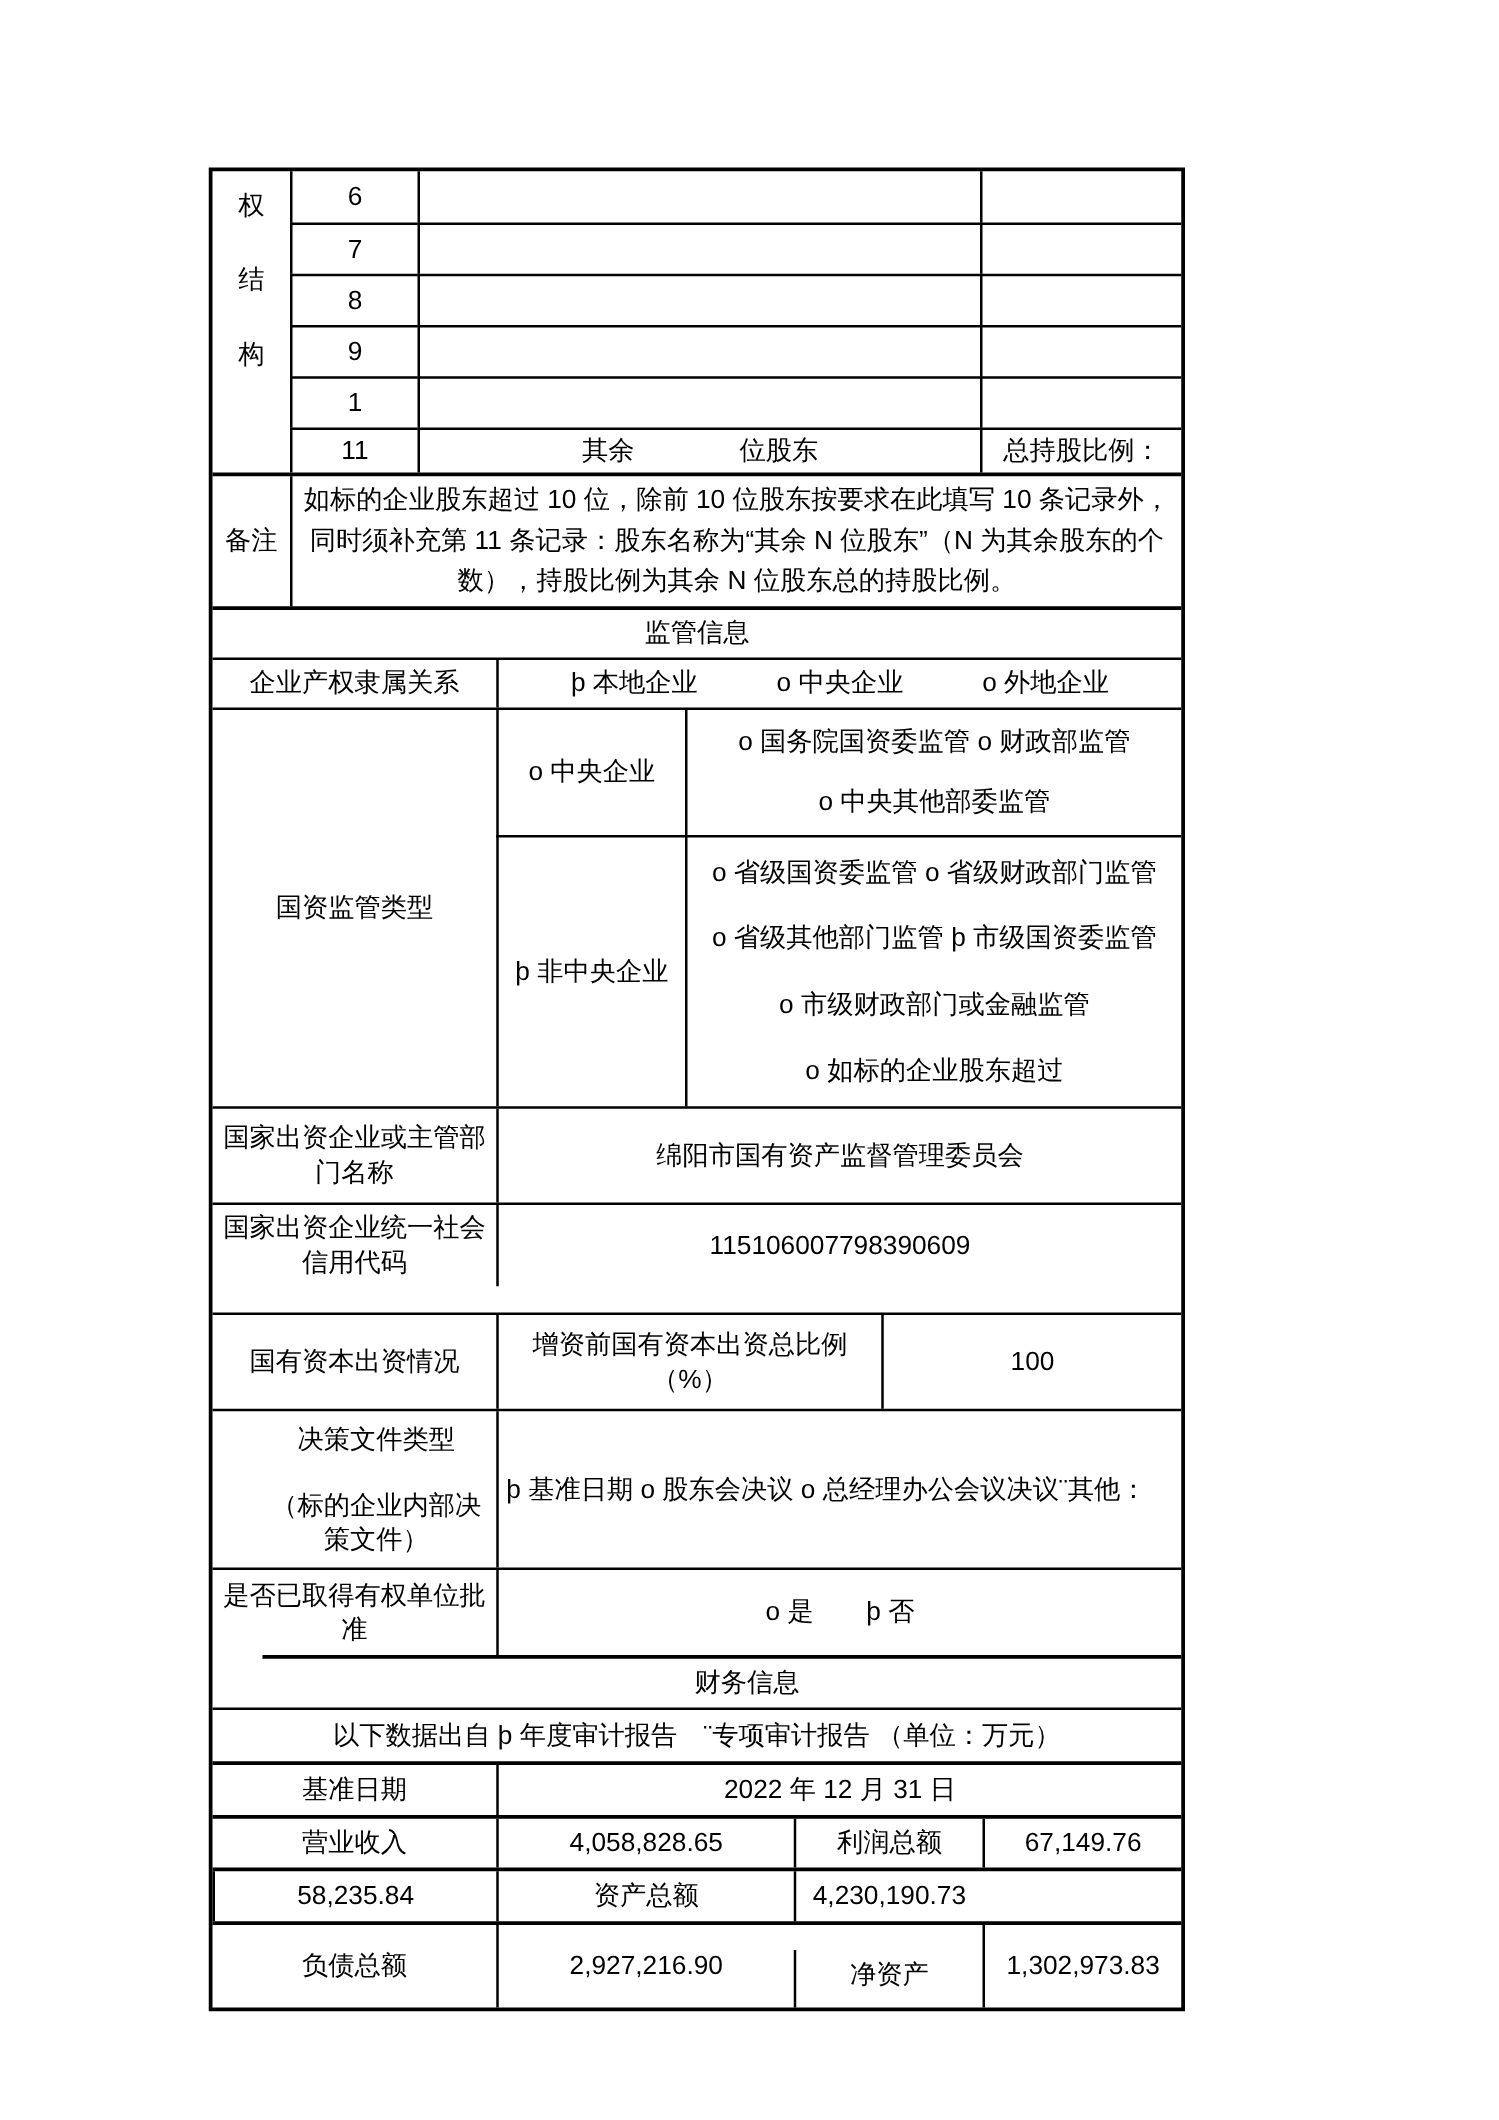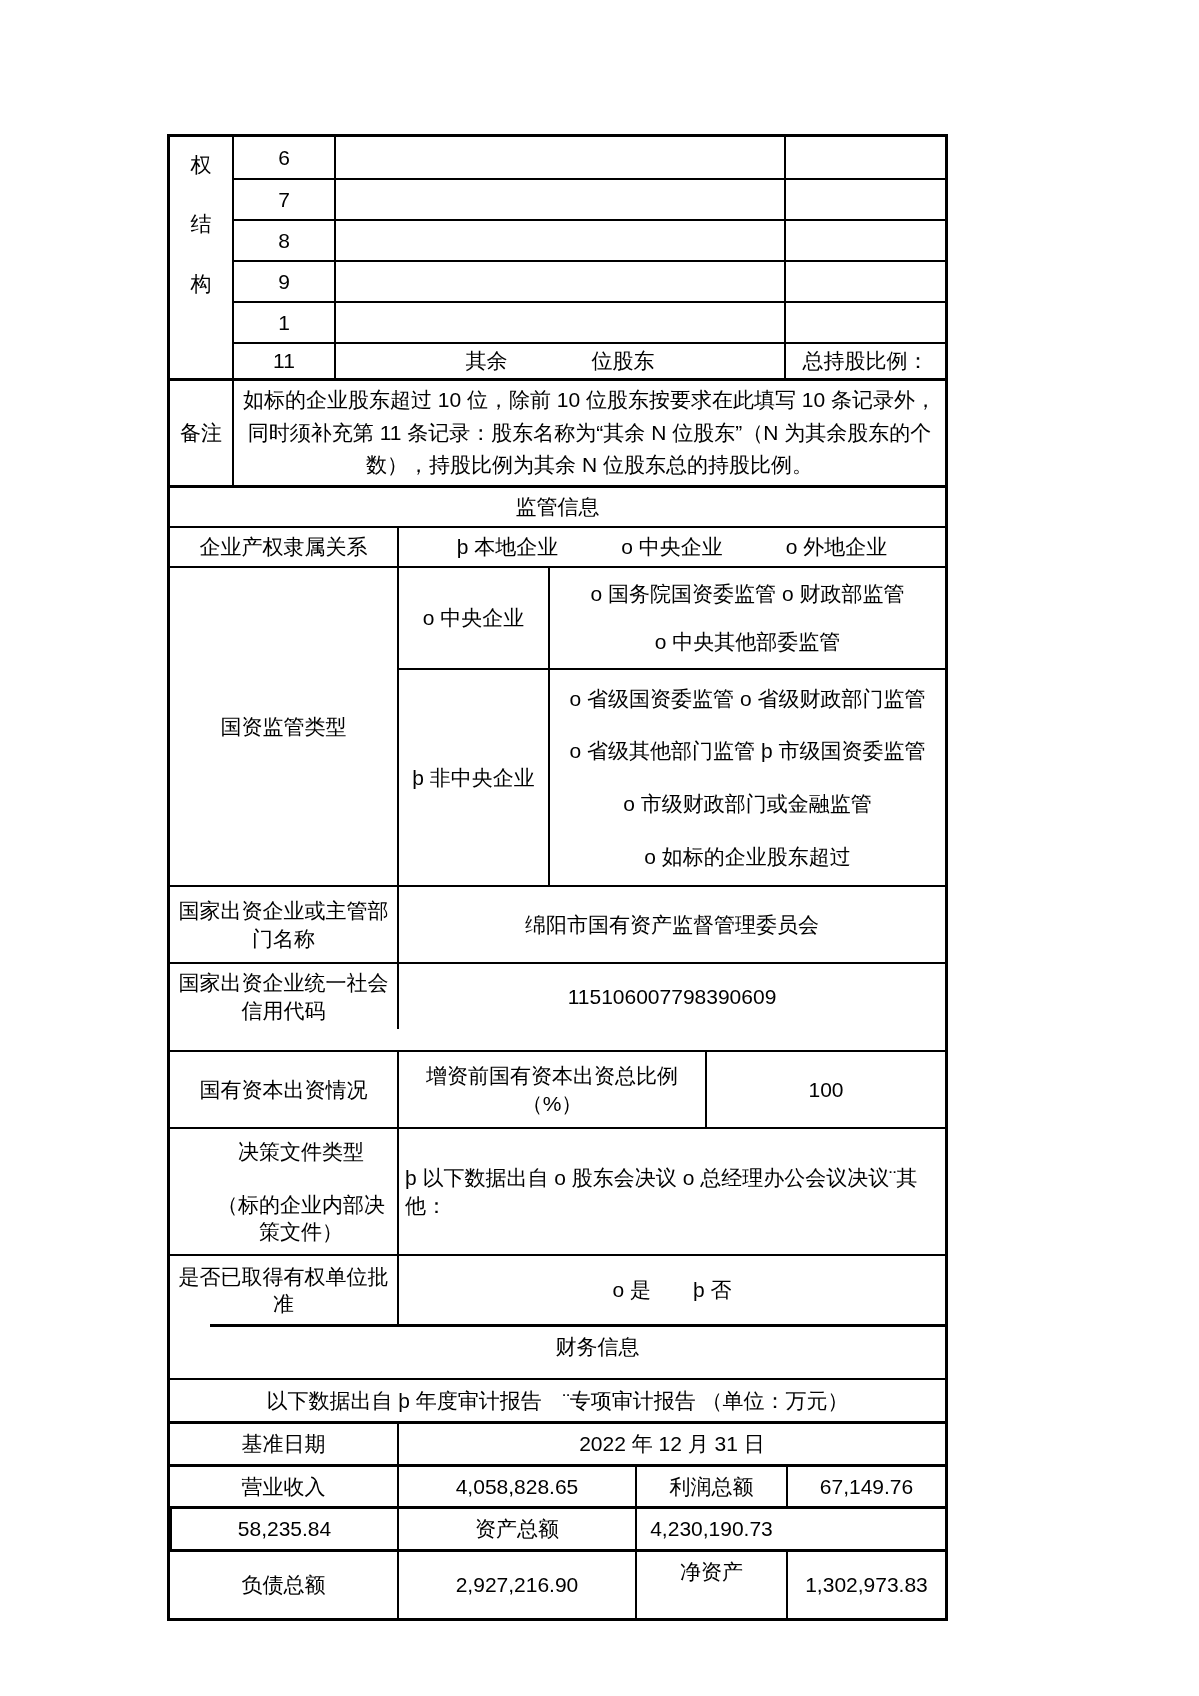--- a/index.html
+++ b/index.html
@@ -36,42 +36,42 @@
   
   .sh-grid { grid-template-columns:62px 102px 450px 161px; grid-template-rows:41px 41px 41px 41px 41px 36px; }
   .side-label { grid-row:1 / 7; justify-content:flex-start; padding-top:14px; gap:32px; }
   
   .remark-grid { grid-template-columns:62px 713px; grid-template-rows:104px; }
   .remark-text { line-height:1.55; padding:4px 0; }
   
   .hdr-grid { grid-template-columns:775px; }
   .h38 { grid-template-rows:38px; }
   .h39 { grid-template-rows:39px;margin-left:40px; }
-  .h41 { grid-template-rows:41px;margin-top:12px; }
+  .h41 { grid-template-rows:41px; }
   
   .lv-grid { grid-template-columns:227px 548px; }
   .r38 { grid-template-rows:38px; }
   .r75 { grid-template-rows:75px; }
   .r65 { grid-template-rows:65px; }
   .r125 { grid-template-rows:125px; }
   .r68 { grid-template-rows:68px; }
   .r40 { grid-template-rows:40px; }
   
   .sup-grid { grid-template-columns:227px 151px 397px; grid-template-rows:100px 217px; }
   .sup-label { grid-row:1 / 3; }
   .opt-lines { justify-content:space-around; }
   
   .cap-grid { grid-template-columns:227px 308px 240px; grid-template-rows:75px;margin-top:21px; }
   
   .fin-grid { grid-template-columns:227px 238px 151px 159px; }
   .f39 { grid-template-rows:39px; }
   .f40 { grid-template-rows:40px; }
   .f66 { grid-template-rows:66px; }
   .gap26 { gap:26px;padding-left:41px; }
-  .netasset-label { justify-content:flex-start; padding-top:6px; }
+  .netasset-label { justify-content:flex-start; padding-top:6px;margin-top:20px; }
 </style>
 </head>
 <body>
 
 <div class="page">
   <div class="doc-table">
 
     <div class="band first sh-grid">
       <div class="cell nl side-label">
         <span>权</span>
@@ -150,21 +150,21 @@
       <div class="cell nl">国有资本出资情况</div>
       <div class="cell">增资前国有资本出资总比例（%）</div>
       <div class="cell">100</div>
     </div>
 
     <div class="band lv-grid r125">
       <div class="cell nl gap26">
         <span>决策文件类型</span>
         <span>（标的企业内部决策文件）</span>
       </div>
-      <div class="cell left">þ 以下数据出自 o 股东会决议 o 总经理办公会议决议¨其他：</div>
+      <div class="cell left">þ 基准日期 o 股东会决议 o 总经理办公会议决议¨其他：</div>
     </div>
 
     <div class="band lv-grid r68">
       <div class="cell nl">是否已取得有权单位批准</div>
       <div class="cell">o 是　　þ 否</div>
     </div>
 
     <div class="band thick hdr-grid h39">
       <div class="cell nl">财务信息</div>
     </div>

